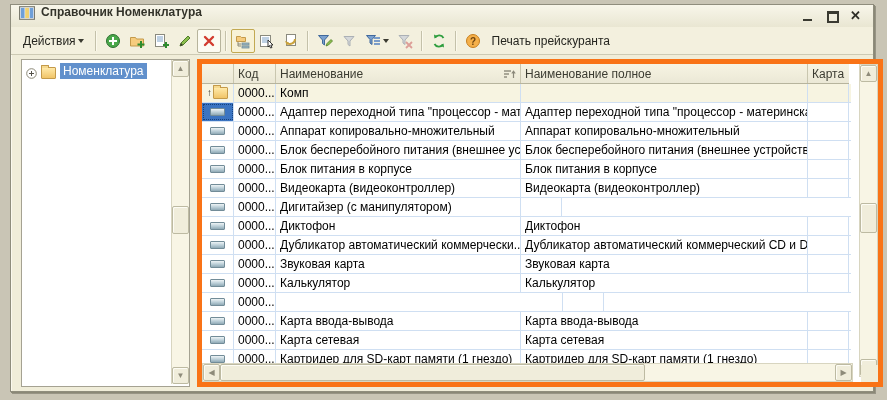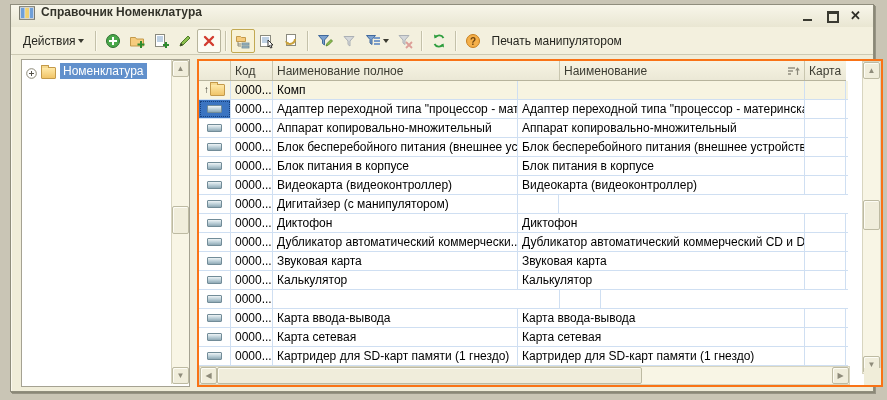--- a/index.html
+++ b/index.html
@@ -61,21 +61,21 @@
   .sb-btn{
     position:absolute;width:15px;height:15px;background:#f0eddb;border:1px solid #bdbaa2;border-radius:2px;
     display:flex;align-items:center;justify-content:center;color:#8e8b7a;font-size:8px;line-height:8px;
     box-shadow:inset 1px 1px 0 #fdfcf4;
   }
   .sb-thumb{position:absolute;background:#f0eddb;border:1px solid #bdbaa2;border-radius:2px;box-shadow:inset 1px 1px 0 #fdfcf4;}
   .tree-vsb{right:0;top:0;width:17px;height:324px;border:none;border-left:1px solid #d8d5c0;}
   
   .grid-panel{
     position:absolute;left:186px;top:54px;width:686px;height:328px;
-    background:#fff;border:2px solid #f97316;box-sizing:border-box;
+    background:#fff;border:5px solid #f97316;box-sizing:border-box;
   }
   .grid-header{
     position:absolute;left:0;top:0;width:647px;height:19px;display:flex;
     background:linear-gradient(#f7f4e3,#ebe8d6);
     border-bottom:1px solid #b7b49d;
   }
   .gh-cell{
     border-right:1px solid #c9c6af;padding:0 4px;color:#3c3c32;
     display:flex;align-items:center;box-sizing:border-box;flex:none;
     white-space:nowrap;overflow:hidden;
@@ -232,21 +232,21 @@
     </div>
     <div class="sep"></div>
 
     <div class="tbtn">
       <svg class="ticon" viewBox="0 0 16 16">
         <circle cx="8" cy="8" r="6.5" fill="#f5b04a" stroke="#c77f1f"></circle>
         <text x="8" y="11.5" text-anchor="middle" font-size="10" font-weight="bold" fill="#6e4410" font-family="Liberation Sans, sans-serif">?</text>
       </svg>
     </div>
     <div class="tbtn texty">
-      <span>Печать манипулятором</span>
+      <span>Печать прейскуранта</span>
     </div>
   </div>
 
   <div class="tree-panel">
     <div class="tree-row">
       <svg width="11" height="11" viewBox="0 0 11 11">
         <circle cx="5.5" cy="5.5" r="4.8" fill="#fff" stroke="#8a8776"></circle>
         <line x1="3" y1="5.5" x2="8" y2="5.5" stroke="#55524a"></line>
         <line x1="5.5" y1="3" x2="5.5" y2="8" stroke="#55524a"></line>
       </svg>
@@ -261,33 +261,33 @@
   </div>
 
   <div class="grid-panel">
 
     <div class="grid-header">
       <div class="gh-cell c-icon">
           <span></span>
         </div>
       <div class="gh-cell c-code">
           <span>Код</span>
-        </div>
-      <div class="gh-cell c-full">
-          <span>Наименование полное</span>
         </div>
       <div class="gh-cell c-name">
         <span>Наименование</span>
         <svg class="sort-icon" width="13" height="10" viewBox="0 0 13 10">
           <line x1="1" y1="2" x2="8" y2="2" stroke="#8b887a" stroke-width="1.4"></line>
           <line x1="1" y1="5" x2="6" y2="5" stroke="#8b887a" stroke-width="1.4"></line>
           <line x1="1" y1="8" x2="4" y2="8" stroke="#8b887a" stroke-width="1.4"></line>
           <path d="M10.5 9 V3 M8.8 4.5 L10.5 2.2 L12.2 4.5" fill="none" stroke="#8b887a" stroke-width="1.2"></path>
         </svg>
       </div>
+      <div class="gh-cell c-full">
+          <span>Наименование полное</span>
+        </div>
       <div class="gh-cell c-price">
           <span>Карта</span>
         </div>
     </div>
 
     <div class="grid-body">
 
       <div class="grow group">
           <div class="gcell c-icon">
             <span class="group-up">

